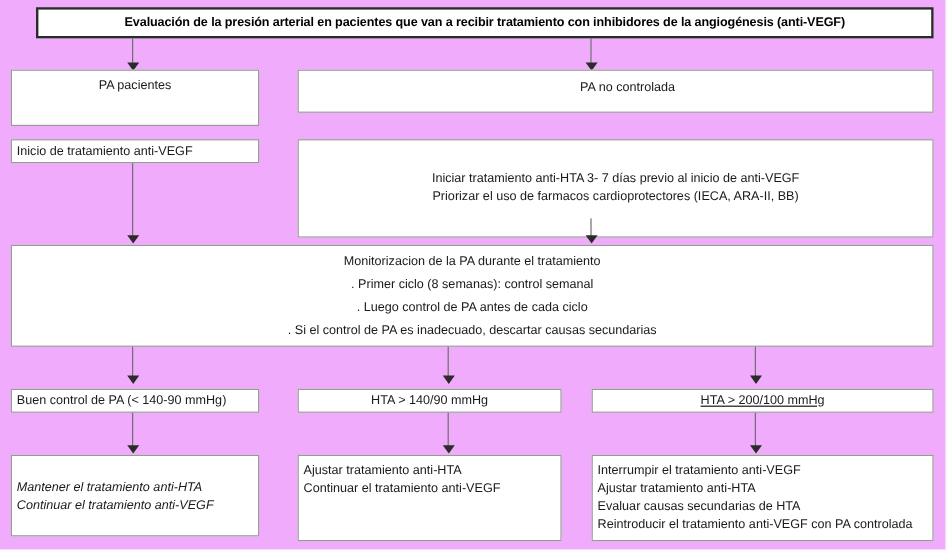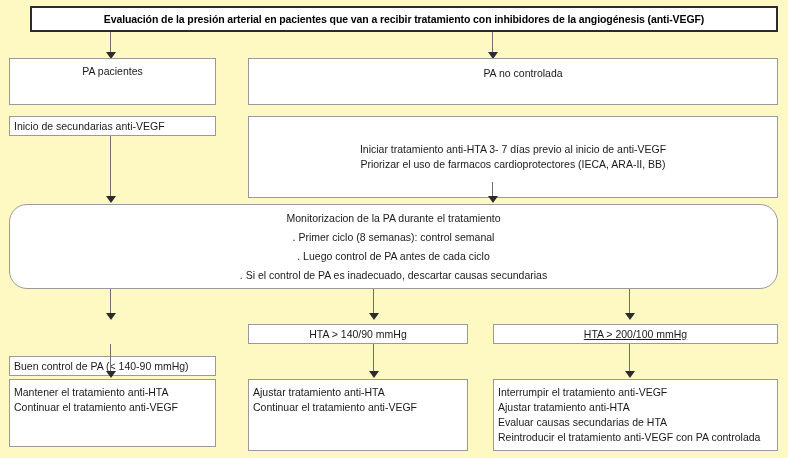--- a/index.html
+++ b/index.html
@@ -8,21 +8,21 @@
     background: #ffffff;
   }
   body {
     font-family: "Liberation Sans", sans-serif;
     -webkit-font-smoothing: antialiased;
   }
   #canvas {
     position: relative;
     width: 788px;
     height: 458px;
-    background: #fef9c3;
+    background: #f0abfc;
     overflow: hidden;
   }
 
   
   .box {
     position: absolute;
     box-sizing: border-box;
     border: 1px solid #9a9a9a;
     background: #ffffff;
     color: #1a1a1a;
@@ -124,77 +124,77 @@
   <div class="vline" style="left:110px; top:32px; height:23px;"></div>
   <div class="arrowhead" style="left:106px; top:52px;"></div>
 
   <div class="vline" style="left:492px; top:32px; height:23px;"></div>
   <div class="arrowhead" style="left:488px; top:52px;"></div>
 
   <div class="split-box" style="left:9px; top:58px; width:207px; height:47px;">
     <div class="split-row">PA pacientes</div>
   </div>
 
-  <div class="box centered" style="left:248px; top:58px; width:530px; height:47px; justify-content:flex-start;padding-left:20px;">
+  <div class="box centered" style="left:248px; top:58px; width:530px; height:36px; justify-content:flex-start;padding-left:20px;">
     <span class="line" style="margin-top:7px;">PA no controlada</span>
   </div>
 
   <div class="box left" style="left:9px; top:116px; width:207px; height:20px; justify-content:center;">
-    <span class="line">Inicio de secundarias  anti-VEGF</span>
+    <span class="line">Inicio de tratamiento  anti-VEGF</span>
   </div>
 
   <div class="box centered" style="left:248px; top:116px; width:530px; height:82px; justify-content:center;">
     <span class="line">Iniciar tratamiento anti-HTA 3- 7 días previo al inicio de anti-VEGF</span>
     <span class="line">Priorizar el uso de farmacos cardioprotectores (IECA, ARA-II, BB)</span>
   </div>
 
   <div class="vline" style="left:110px; top:136px; height:63px;"></div>
   <div class="arrowhead" style="left:106px; top:196px;"></div>
 
   <div class="vline" style="left:492px; top:182px; height:17px;"></div>
   <div class="arrowhead" style="left:488px; top:196px;"></div>
 
-  <div class="box centered" style="left:9px; top:204px; width:769px; height:85px; justify-content:center; line-height:19px;border-radius:18px;">
+  <div class="box centered" style="left:9px; top:204px; width:769px; height:85px; justify-content:center; line-height:19px;">
     <span class="line">Monitorizacion de la PA durante el tratamiento</span>
     <span class="line">. Primer ciclo (8 semanas): control semanal</span>
     <span class="line">. Luego control de PA antes de cada ciclo</span>
     <span class="line">. Si el control de PA es inadecuado, descartar causas secundarias</span>
   </div>
 
   <div class="vline" style="left:110px; top:289px; height:27px;"></div>
   <div class="arrowhead" style="left:106px; top:313px;"></div>
 
   <div class="vline" style="left:373px; top:289px; height:27px;"></div>
   <div class="arrowhead" style="left:369px; top:313px;"></div>
 
   <div class="vline" style="left:629px; top:289px; height:27px;"></div>
   <div class="arrowhead" style="left:625px; top:313px;"></div>
 
-  <div class="box left" style="left:9px; top:324px; width:207px; height:20px; justify-content:center;margin-top:32px;">
+  <div class="box left" style="left:9px; top:324px; width:207px; height:20px; justify-content:center;">
     <span class="line">Buen control de PA (&lt; 140-90 mmHg)</span>
   </div>
 
   <div class="box centered" style="left:248px; top:324px; width:220px; height:20px; justify-content:center;">
     <span class="line">HTA &gt; 140/90 mmHg</span>
   </div>
 
   <div class="box centered" style="left:493px; top:324px; width:285px; height:20px; justify-content:center;text-decoration:underline;">
     <span class="line">HTA &gt; 200/100 mmHg</span>
   </div>
 
   <div class="vline" style="left:110px; top:344px; height:32px;"></div>
   <div class="arrowhead" style="left:106px; top:371px;"></div>
 
   <div class="vline" style="left:373px; top:344px; height:32px;"></div>
   <div class="arrowhead" style="left:369px; top:371px;"></div>
 
   <div class="vline" style="left:629px; top:344px; height:32px;"></div>
   <div class="arrowhead" style="left:625px; top:371px;"></div>
 
-  <div class="box left" style="left:9px; top:379px; width:207px; height:68px; padding-top:5px;">
+  <div class="box left" style="left:9px; top:379px; width:207px; height:68px; padding-top:19px;font-style:italic;">
     <span class="line">Mantener el tratamiento anti-HTA</span>
     <span class="line">Continuar el tratamiento anti-VEGF</span>
   </div>
 
   <div class="box left" style="left:248px; top:379px; width:220px; height:72px; padding-top:5px;">
     <span class="line">Ajustar tratamiento anti-HTA</span>
     <span class="line">Continuar el tratamiento anti-VEGF</span>
   </div>
 
   <div class="box left" style="left:493px; top:379px; width:285px; height:72px; padding-top:5px;">

